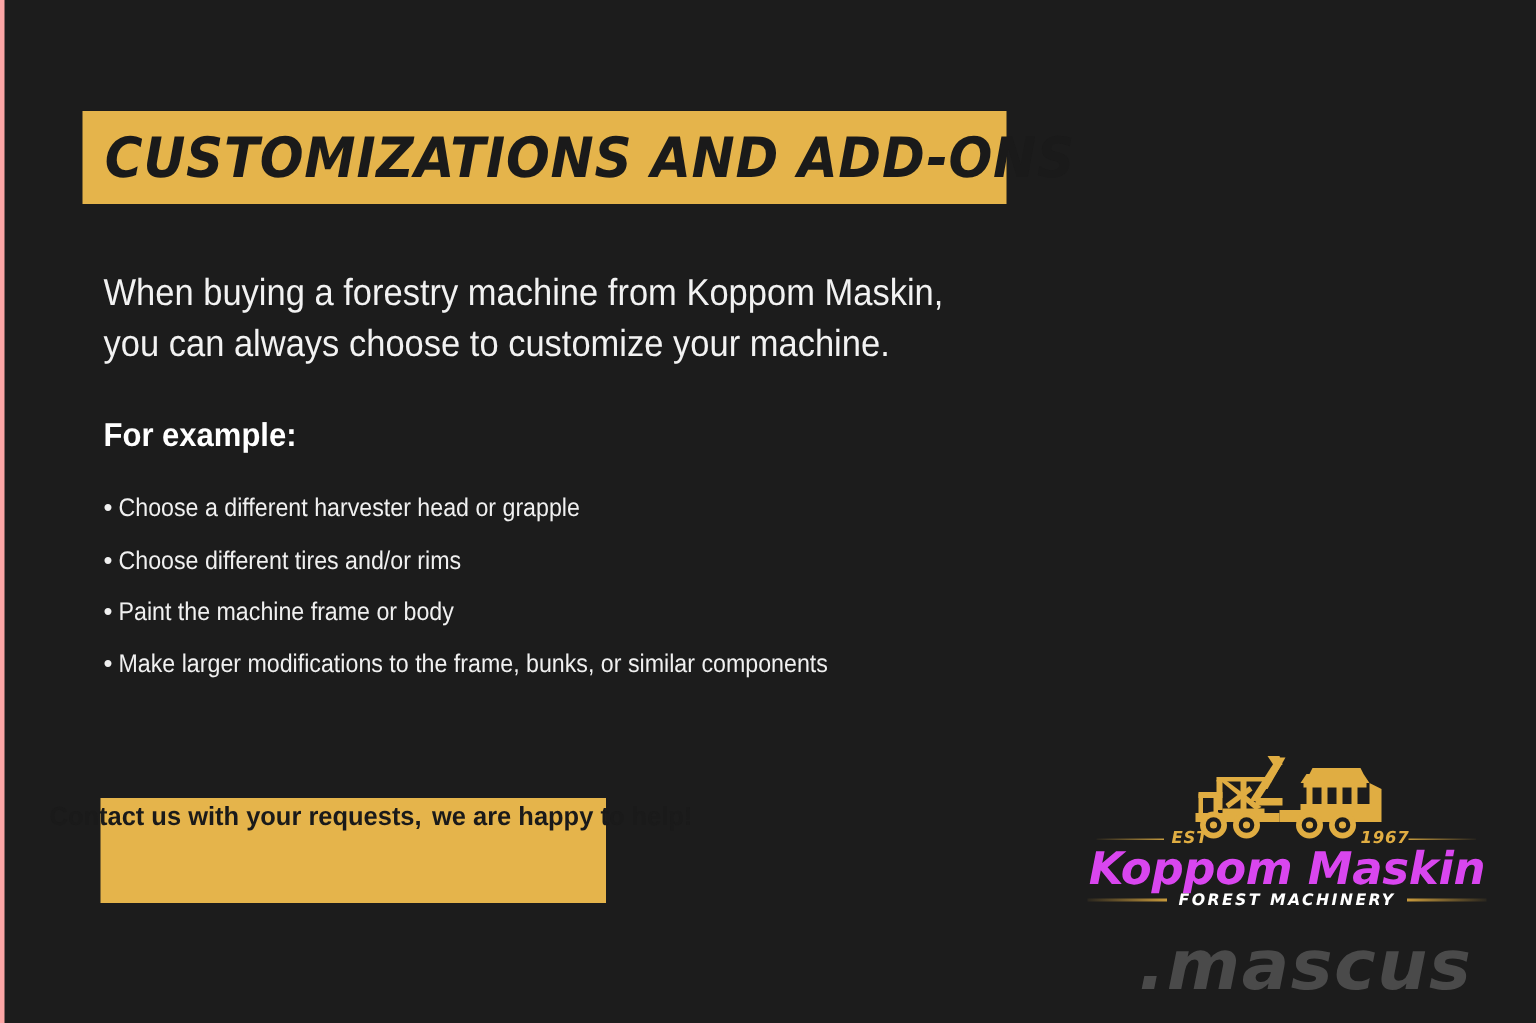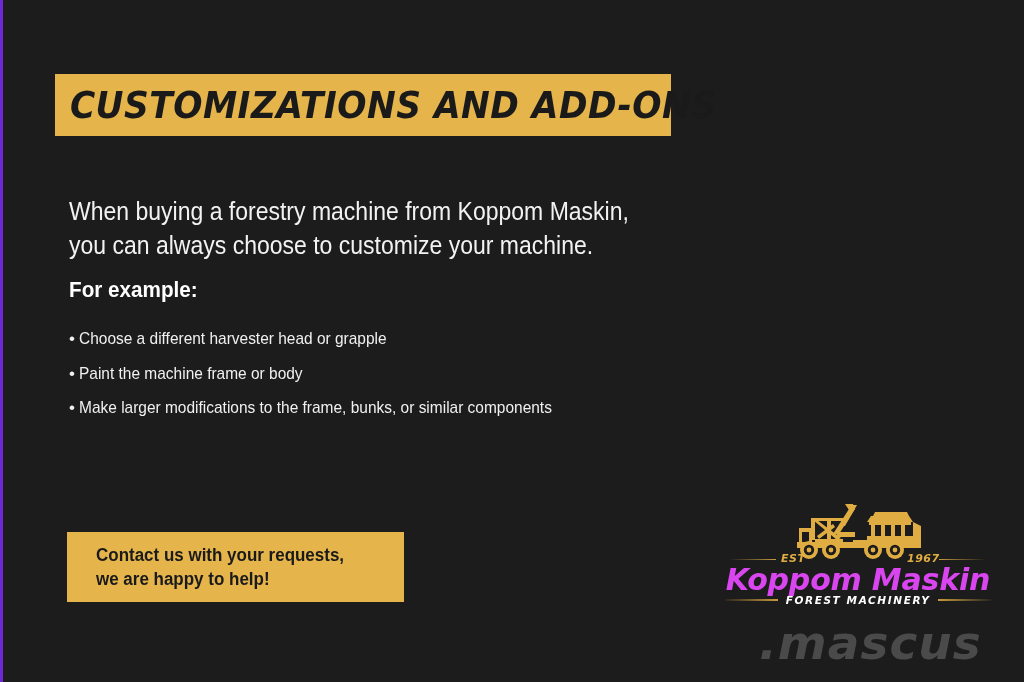--- a/index.html
+++ b/index.html
@@ -10,21 +10,21 @@
   body {
     font-family: "Liberation Sans", sans-serif;
   }
   #slide {
     position: relative;
     width: 1024px;
     height: 682px;
     background: #1c1c1c;
     overflow: hidden;
     box-sizing: border-box;
-    border-left: 3px solid #6d28d9;
+    border-left: 3px solid #fca5a5;
     padding-left: 31px;
   }
   
   #title-banner {
     position: absolute;
     left: 52px;
     top: 74px;
     width: 616px;
     height: 62px;
     background: #e5b44b;
@@ -41,21 +41,21 @@
     color: #1a1a1a;
     padding-left: 16px;
     white-space: nowrap;
     transform: scaleX(0.93);
     transform-origin: left center;
   }
   
   #intro {
     position: absolute;
     left: 66px;
-    top: 194px;
+    top: 178px;
     width: 720px;
     color: #f2f2f2;
     font-family: "Liberation Sans", sans-serif;
     font-size: 25px;
     line-height: 34px;
     font-weight: 400;
   }
   #intro .line {
     display: block;
     transform: scaleX(0.92);
@@ -102,21 +102,21 @@
   
   #cta-box {
     position: absolute;
     left: 64px;
     top: 532px;
     width: 337px;
     height: 70px;
     background: #e5b44b;
     box-sizing: border-box;
     display: flex;
-    flex-direction: column;
+    flex-direction: row;
     justify-content: center;
     padding-left: 29px;
   }
   #cta-box .cta-line {
     display: block;
     color: #1a1a1a;
     font-size: 17.5px;
     font-weight: 700;
     line-height: 24px;
     white-space: nowrap;
@@ -243,20 +243,21 @@
 
   <div id="intro">
     <span class="line">When buying a forestry machine from Koppom Maskin,</span>
     <span class="line">you can always choose to customize your machine.</span>
   </div>
 
   <div id="for-example">For example:</div>
 
   <ul id="bullets">
     <li><span class="bdot">•</span><span class="btxt">Choose a different harvester head or grapple</span></li>
+    <li><span class="bdot">•</span><span class="btxt">Choose different tires and/or rims</span></li>
     <li><span class="bdot">•</span><span class="btxt">Paint the machine frame or body</span></li>
     <li><span class="bdot">•</span><span class="btxt">Make larger modifications to the frame, bunks, or similar components</span></li>
   </ul>
 
   <div id="cta-box">
     <span class="cta-line">Contact us with your requests,</span>
     <span class="cta-line">we are happy to help!</span>
   </div>
 
   <div id="logo">

